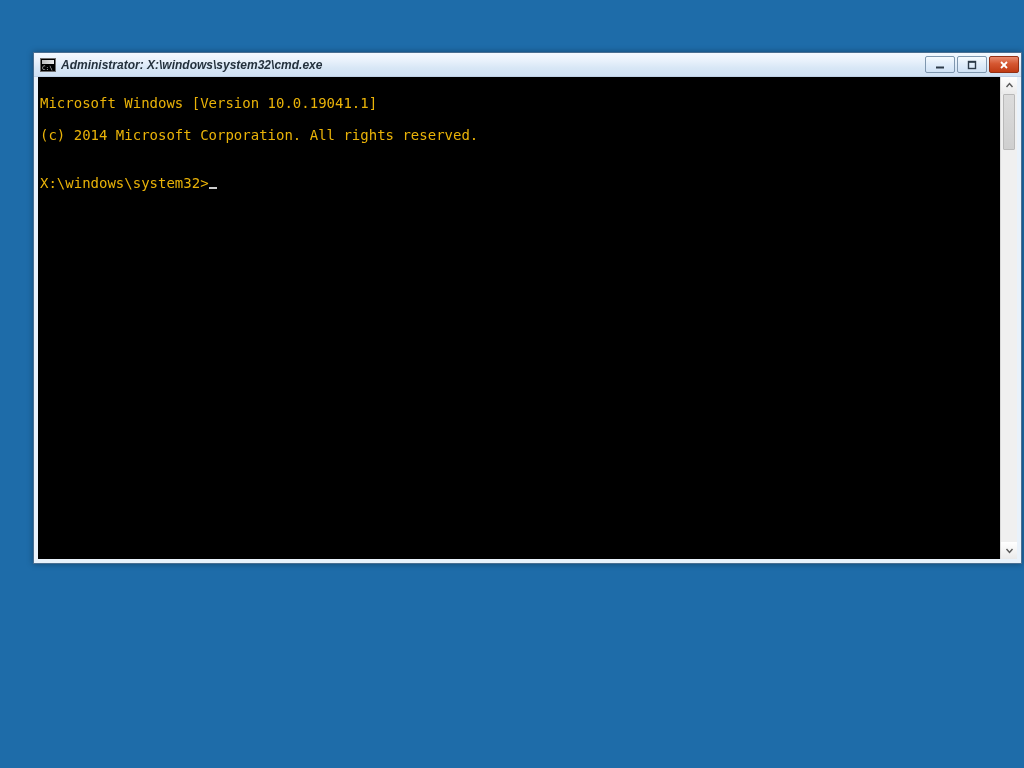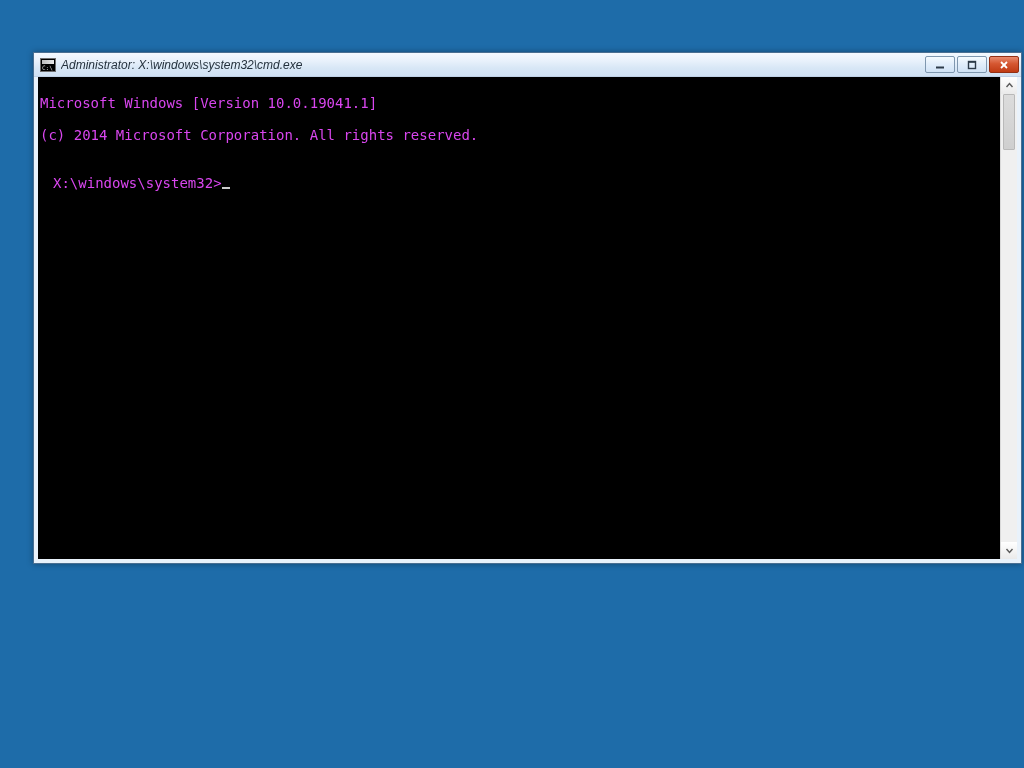--- a/index.html
+++ b/index.html
@@ -29,20 +29,21 @@
     background: linear-gradient(to bottom,
        #f4f9ff 0%, #e8f1fb 35%, #d8e7f6 65%, #d0e1f3 100%);
     border-bottom: 1px solid #bfd1e6;
     display: flex;
     align-items: center;
     padding-left: 6px;
     padding-right: 2px;
     font-size: 12px;
     color: #2f3a45;
     position: relative;
+    font-weight: bold;
   }
   .titlebar .app-icon {
     width: 16px; height: 14px;
     margin-right: 5px;
     background: #000;
     border: 1px solid #6e6e6e;
     position: relative;
     flex: 0 0 auto;
   }
   .titlebar .app-icon::before{
@@ -94,30 +95,30 @@
   .client {
     flex: 1 1 auto;
     display: flex;
     border: 4px solid #e9f2fb;
     border-top: none;
   }
 
   .terminal {
     flex: 1 1 auto;
     background: #000;
-    color: #d946ef;
+    color: #eab308;
     font-family: Consolas, "Lucida Console", monospace;
     font-size: 14px;
     line-height: 16px;
     padding: 2px 0 0 0;
     white-space: pre;
     overflow: hidden;
   }
   .terminal .line { padding: 0 0 0 2px; }
-  .terminal .prompt-line { padding: 0 0 0 15px; }
+  .terminal .prompt-line { padding: 0 0 0 2px; }
   .terminal .cursor {
     display:inline-block;
     width: 8px; height: 2px;
     background:#cccccc;
     vertical-align: -1px;
     margin-left: 0px;
   }
 
   .vscroll {
     width: 17px;

